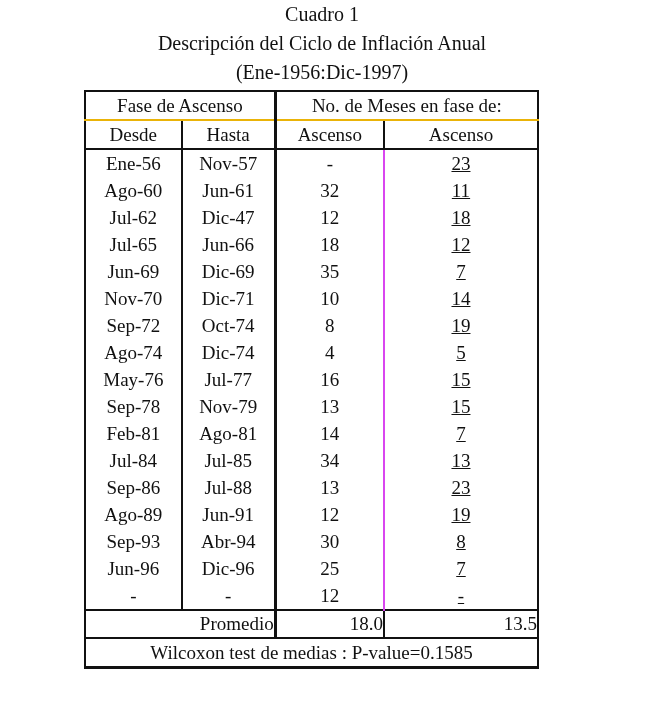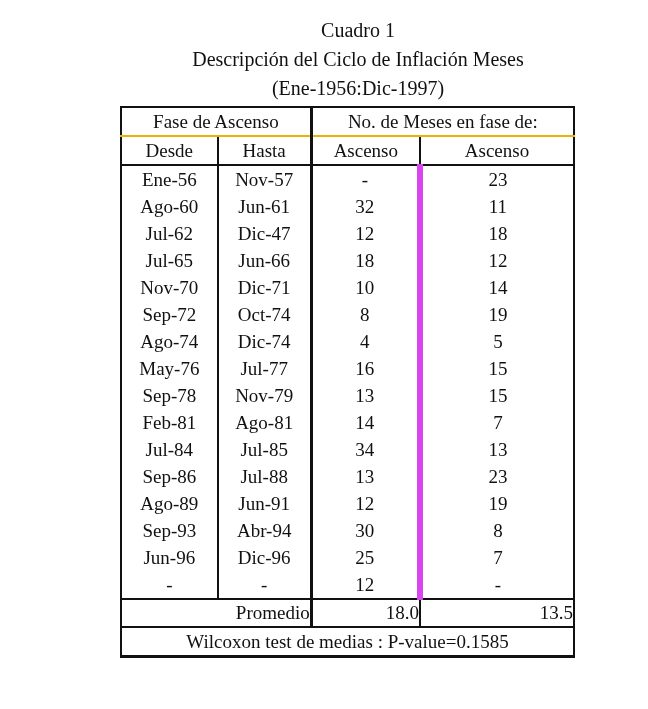--- a/index.html
+++ b/index.html
@@ -12,22 +12,22 @@
     color: #111111;
   }
   .page {
     width: 648px;
     height: 709px;
     background: #ffffff;
     overflow: hidden;
   }
   .content {
     width: 476px;
-    margin-left: 120px;
-    padding-top: 16px;
+    margin-left: 84px;
+    padding-top: 0;
   }
   .title-block {
     text-align: center;
     font-size: 20px;
     line-height: 29px;
     margin-bottom: 3px;
   }
   table.cuadro {
     border-collapse: collapse;
     table-layout: fixed;
@@ -48,21 +48,21 @@
   
   tr.group-row th { border-bottom: 2px solid #eab308; }
   th.group-meses { border-left: 3px solid #111111; }
   
   tr.colhead-row th { border-bottom: 2px solid #111111; border-radius: 8px; }
   .vline2 { border-left: 2px solid #111111; }
   .vline3 { border-left: 3px solid #111111; }
   
   tbody.rows td:nth-child(2) { border-left: 2px solid #111111; }
   tbody.rows td:nth-child(3) { border-left: 3px solid #111111; }
-  tbody.rows td:nth-child(4) { border-left: 6px solid #d946ef; }
+  tbody.rows td:nth-child(4) { border-left: 2px solid #d946ef; text-decoration: underline; }
   
   tr.promedio-row td {
     border-top: 2px solid #111111;
     border-bottom: 2px solid #111111;
     height: 26px;
     line-height: 26px;
     text-align: right;
   }
   
   tr.note-row td {
@@ -71,21 +71,21 @@
   }
 </style>
 </head>
 <body>
 
 <div class="page">
   <div class="content">
 
     <div class="title-block">
       <div>Cuadro 1</div>
-      <div>Descripción del Ciclo de Inflación Meses</div>
+      <div>Descripción del Ciclo de Inflación Anual</div>
       <div>(Ene-1956:Dic-1997)</div>
     </div>
 
     <table class="cuadro">
       <colgroup>
         <col style="width:96px">
         <col style="width:93px">
         <col style="width:108px">
         <col style="width:153px">
       </colgroup>
@@ -120,20 +120,26 @@
             <td>12</td>
             <td>18</td>
           </tr>
           <tr>
             <td>Jul-65</td>
             <td>Jun-66</td>
             <td>18</td>
             <td>12</td>
           </tr>
           <tr>
+            <td>Jun-69</td>
+            <td>Dic-69</td>
+            <td>35</td>
+            <td>7</td>
+          </tr>
+          <tr>
             <td>Nov-70</td>
             <td>Dic-71</td>
             <td>10</td>
             <td>14</td>
           </tr>
           <tr>
             <td>Sep-72</td>
             <td>Oct-74</td>
             <td>8</td>
             <td>19</td>

